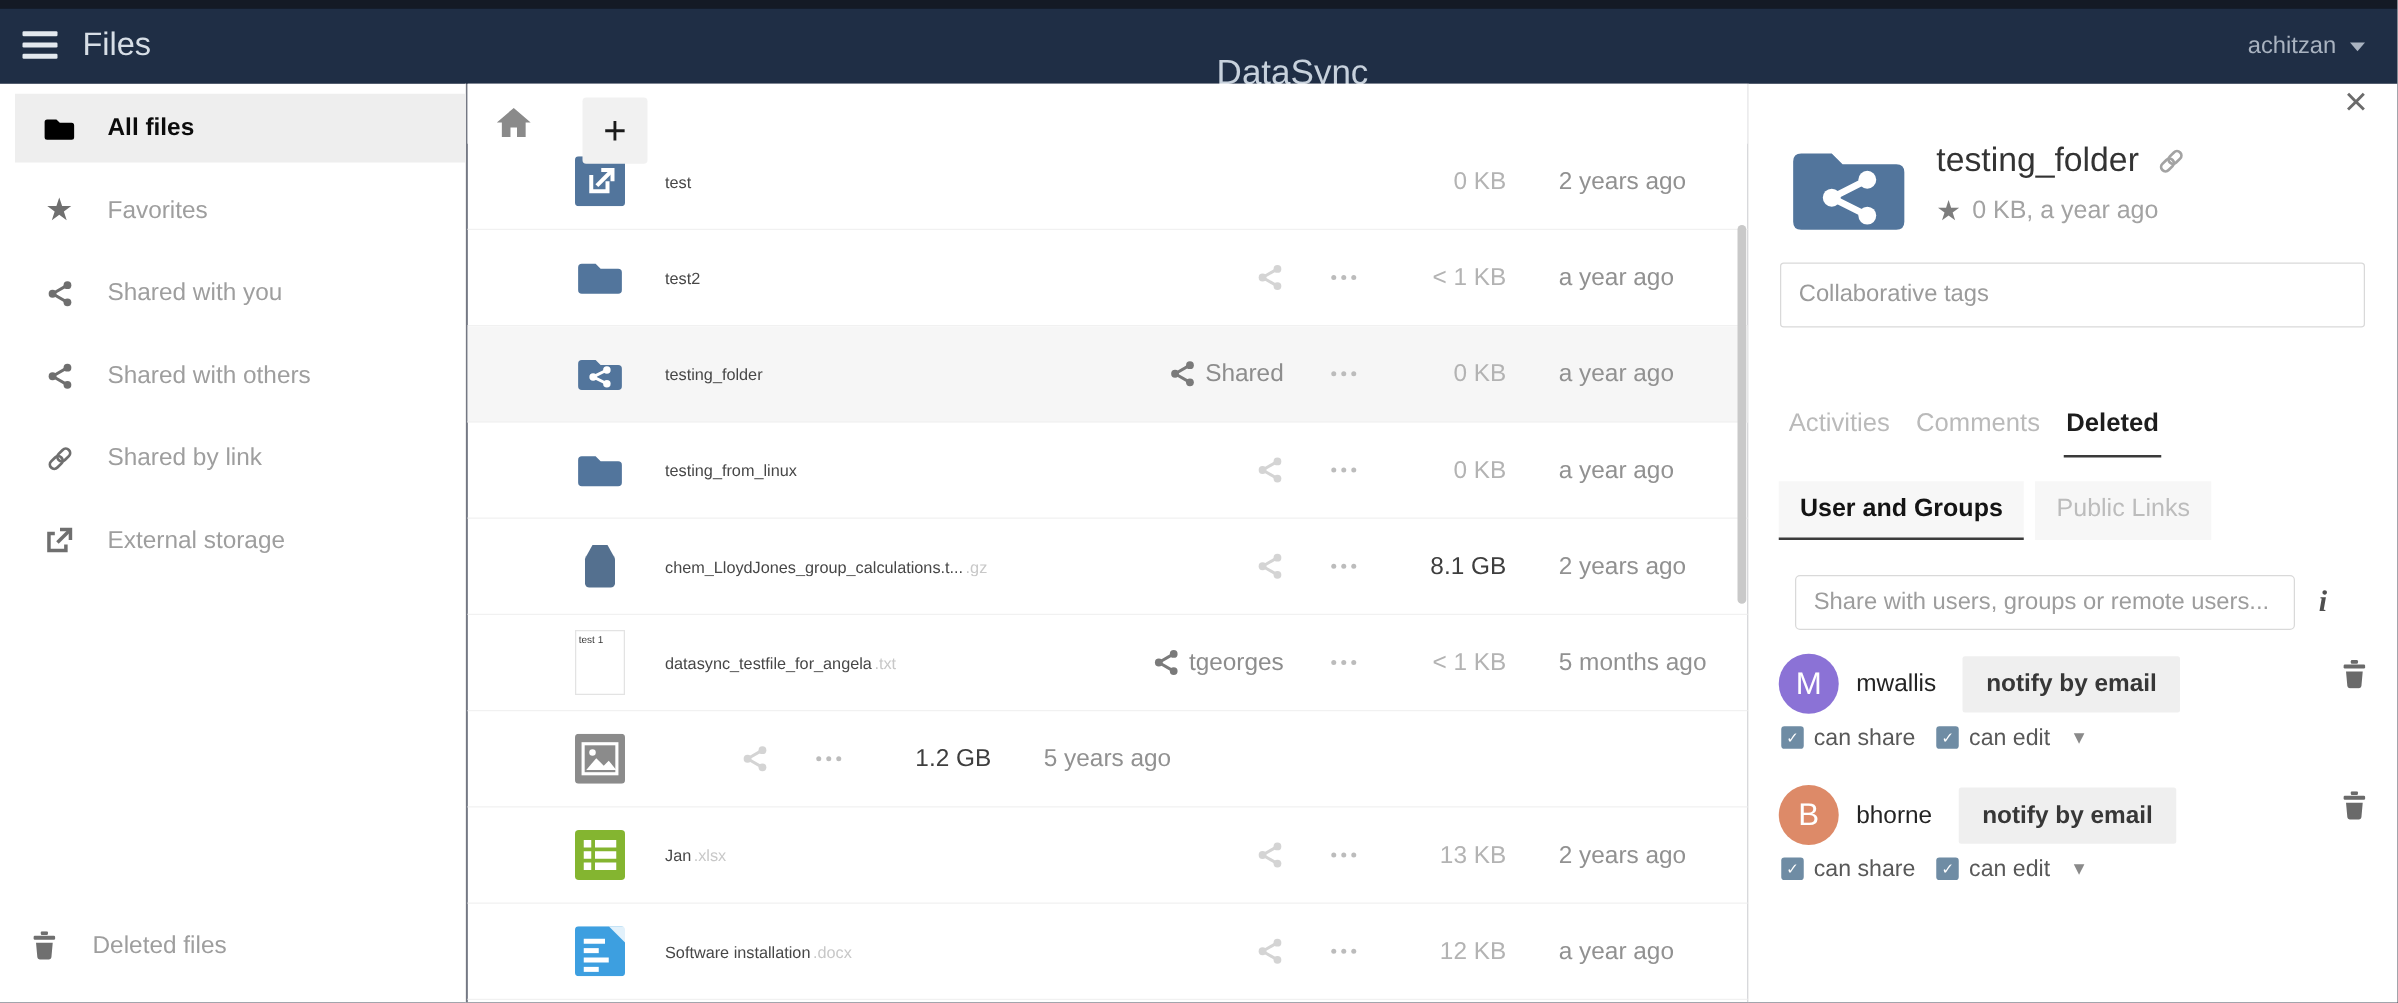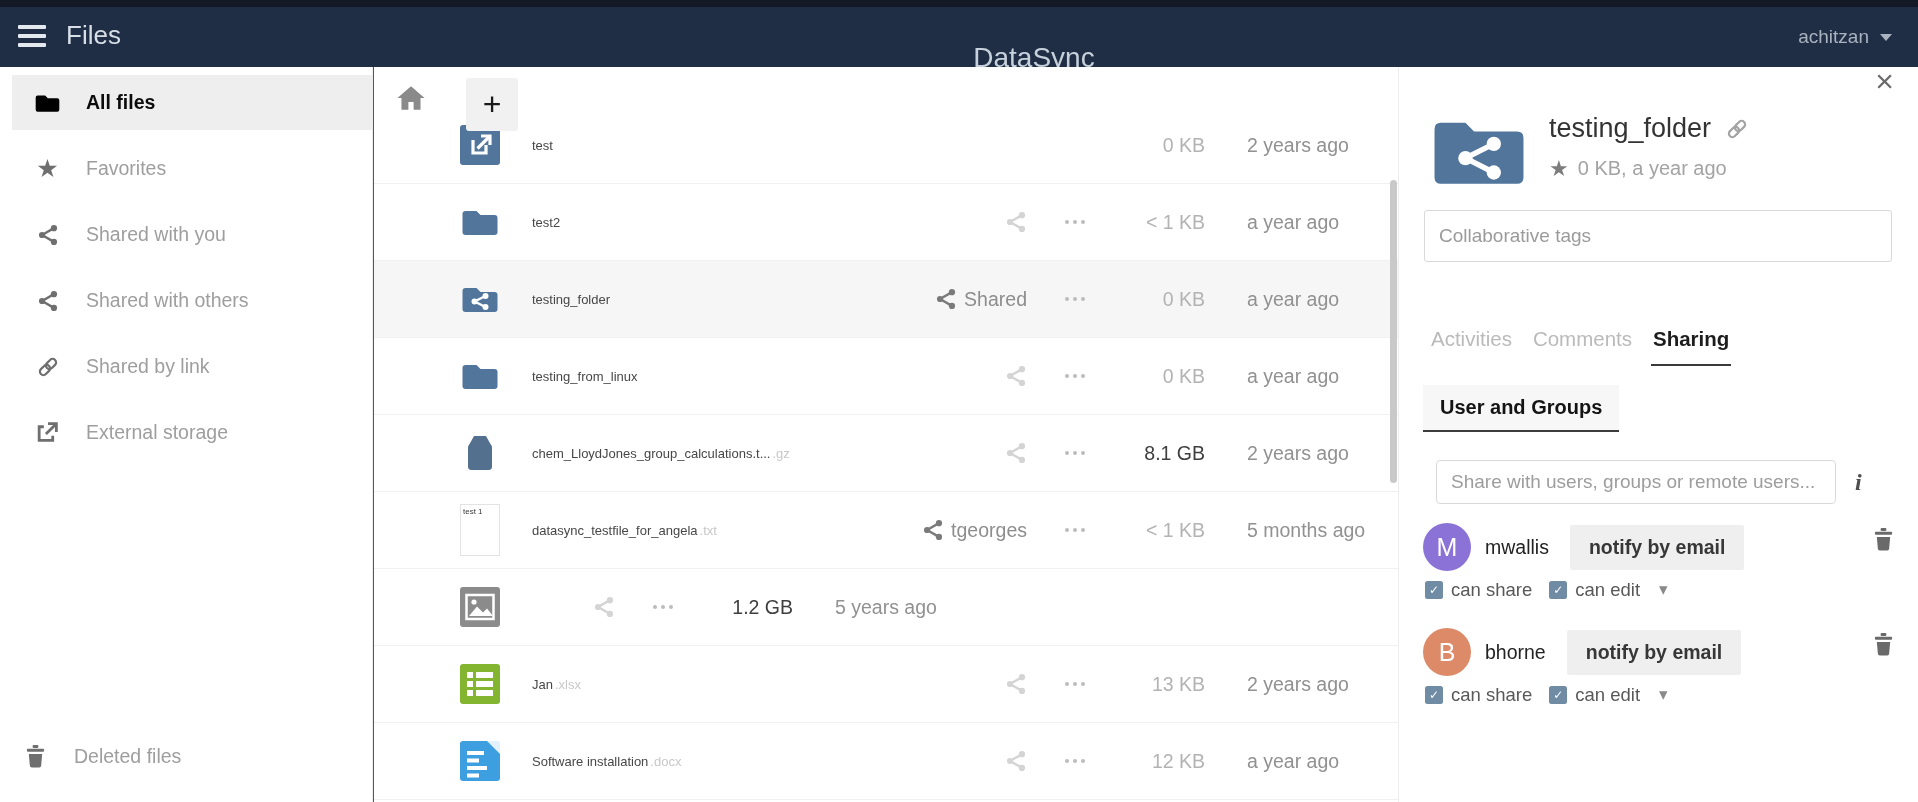--- a/index.html
+++ b/index.html
@@ -1,16 +1,16 @@
 <!DOCTYPE html>
 <html><head>
 <meta charset="utf-8">
 <style>
   html,body{margin:0;padding:0;background:#fff;}
-  .app{position:relative;width:1918px;height:802px;overflow:hidden;background:#0f766e;
+  .app{position:relative;width:1918px;height:802px;overflow:hidden;background:#0f172a;
        font-family:"Liberation Sans","DejaVu Sans",sans-serif;-webkit-font-smoothing:antialiased;}
 
   
   .topstrip{position:absolute;top:0;left:0;right:0;height:7px;background:#141a25;}
   .topbar{position:absolute;top:7px;left:0;right:0;height:60px;background:#1f2e45;}
   .menu-btn{position:absolute;left:18px;top:18px;width:28px;cursor:pointer;}
   .menu-btn span{display:block;width:28px;height:4px;background:#e3e9ef;border-radius:1px;margin-bottom:5px;}
   .app-title{position:absolute;left:66px;top:13px;font-size:26px;color:#d7dee6;}
   .logo{position:absolute;left:0;right:0;top:0;height:78px;display:flex;align-items:flex-end;justify-content:center;gap:10px;pointer-events:none;overflow:hidden;margin-left:44px;}
   .logo svg{display:block;}
@@ -496,24 +496,25 @@
         </span>
     </div>
     <div class="d-meta">
       <span class="star-glyph">★</span>
       <span>0 KB, a year ago</span>
     </div>
     <input class="d-tags" placeholder="Collaborative tags" style="">
     <div class="d-tabs">
         <span class="d-tab">Activities</span>
         <span class="d-tab">Comments</span>
-        <span class="d-tab active">Sharing</span>
+        <span class="d-tab active">Deleted</span>
       </div>
     <div class="d-subtabs">
         <span class="d-subtab active">User and Groups</span>
+        <span class="d-subtab">Public Links</span>
       </div>
     <div class="d-share-row">
       <input class="d-share-input" placeholder="Share with users, groups or remote users..." style="">
       <span class="info-ic">i</span>
     </div>
     <div class="share-entries">
         <div class="entry">
           <div class="entry-top">
             <span class="avatar" style="background: rgb(139, 114, 214);">M</span>
             <span class="entry-name">mwallis</span>

